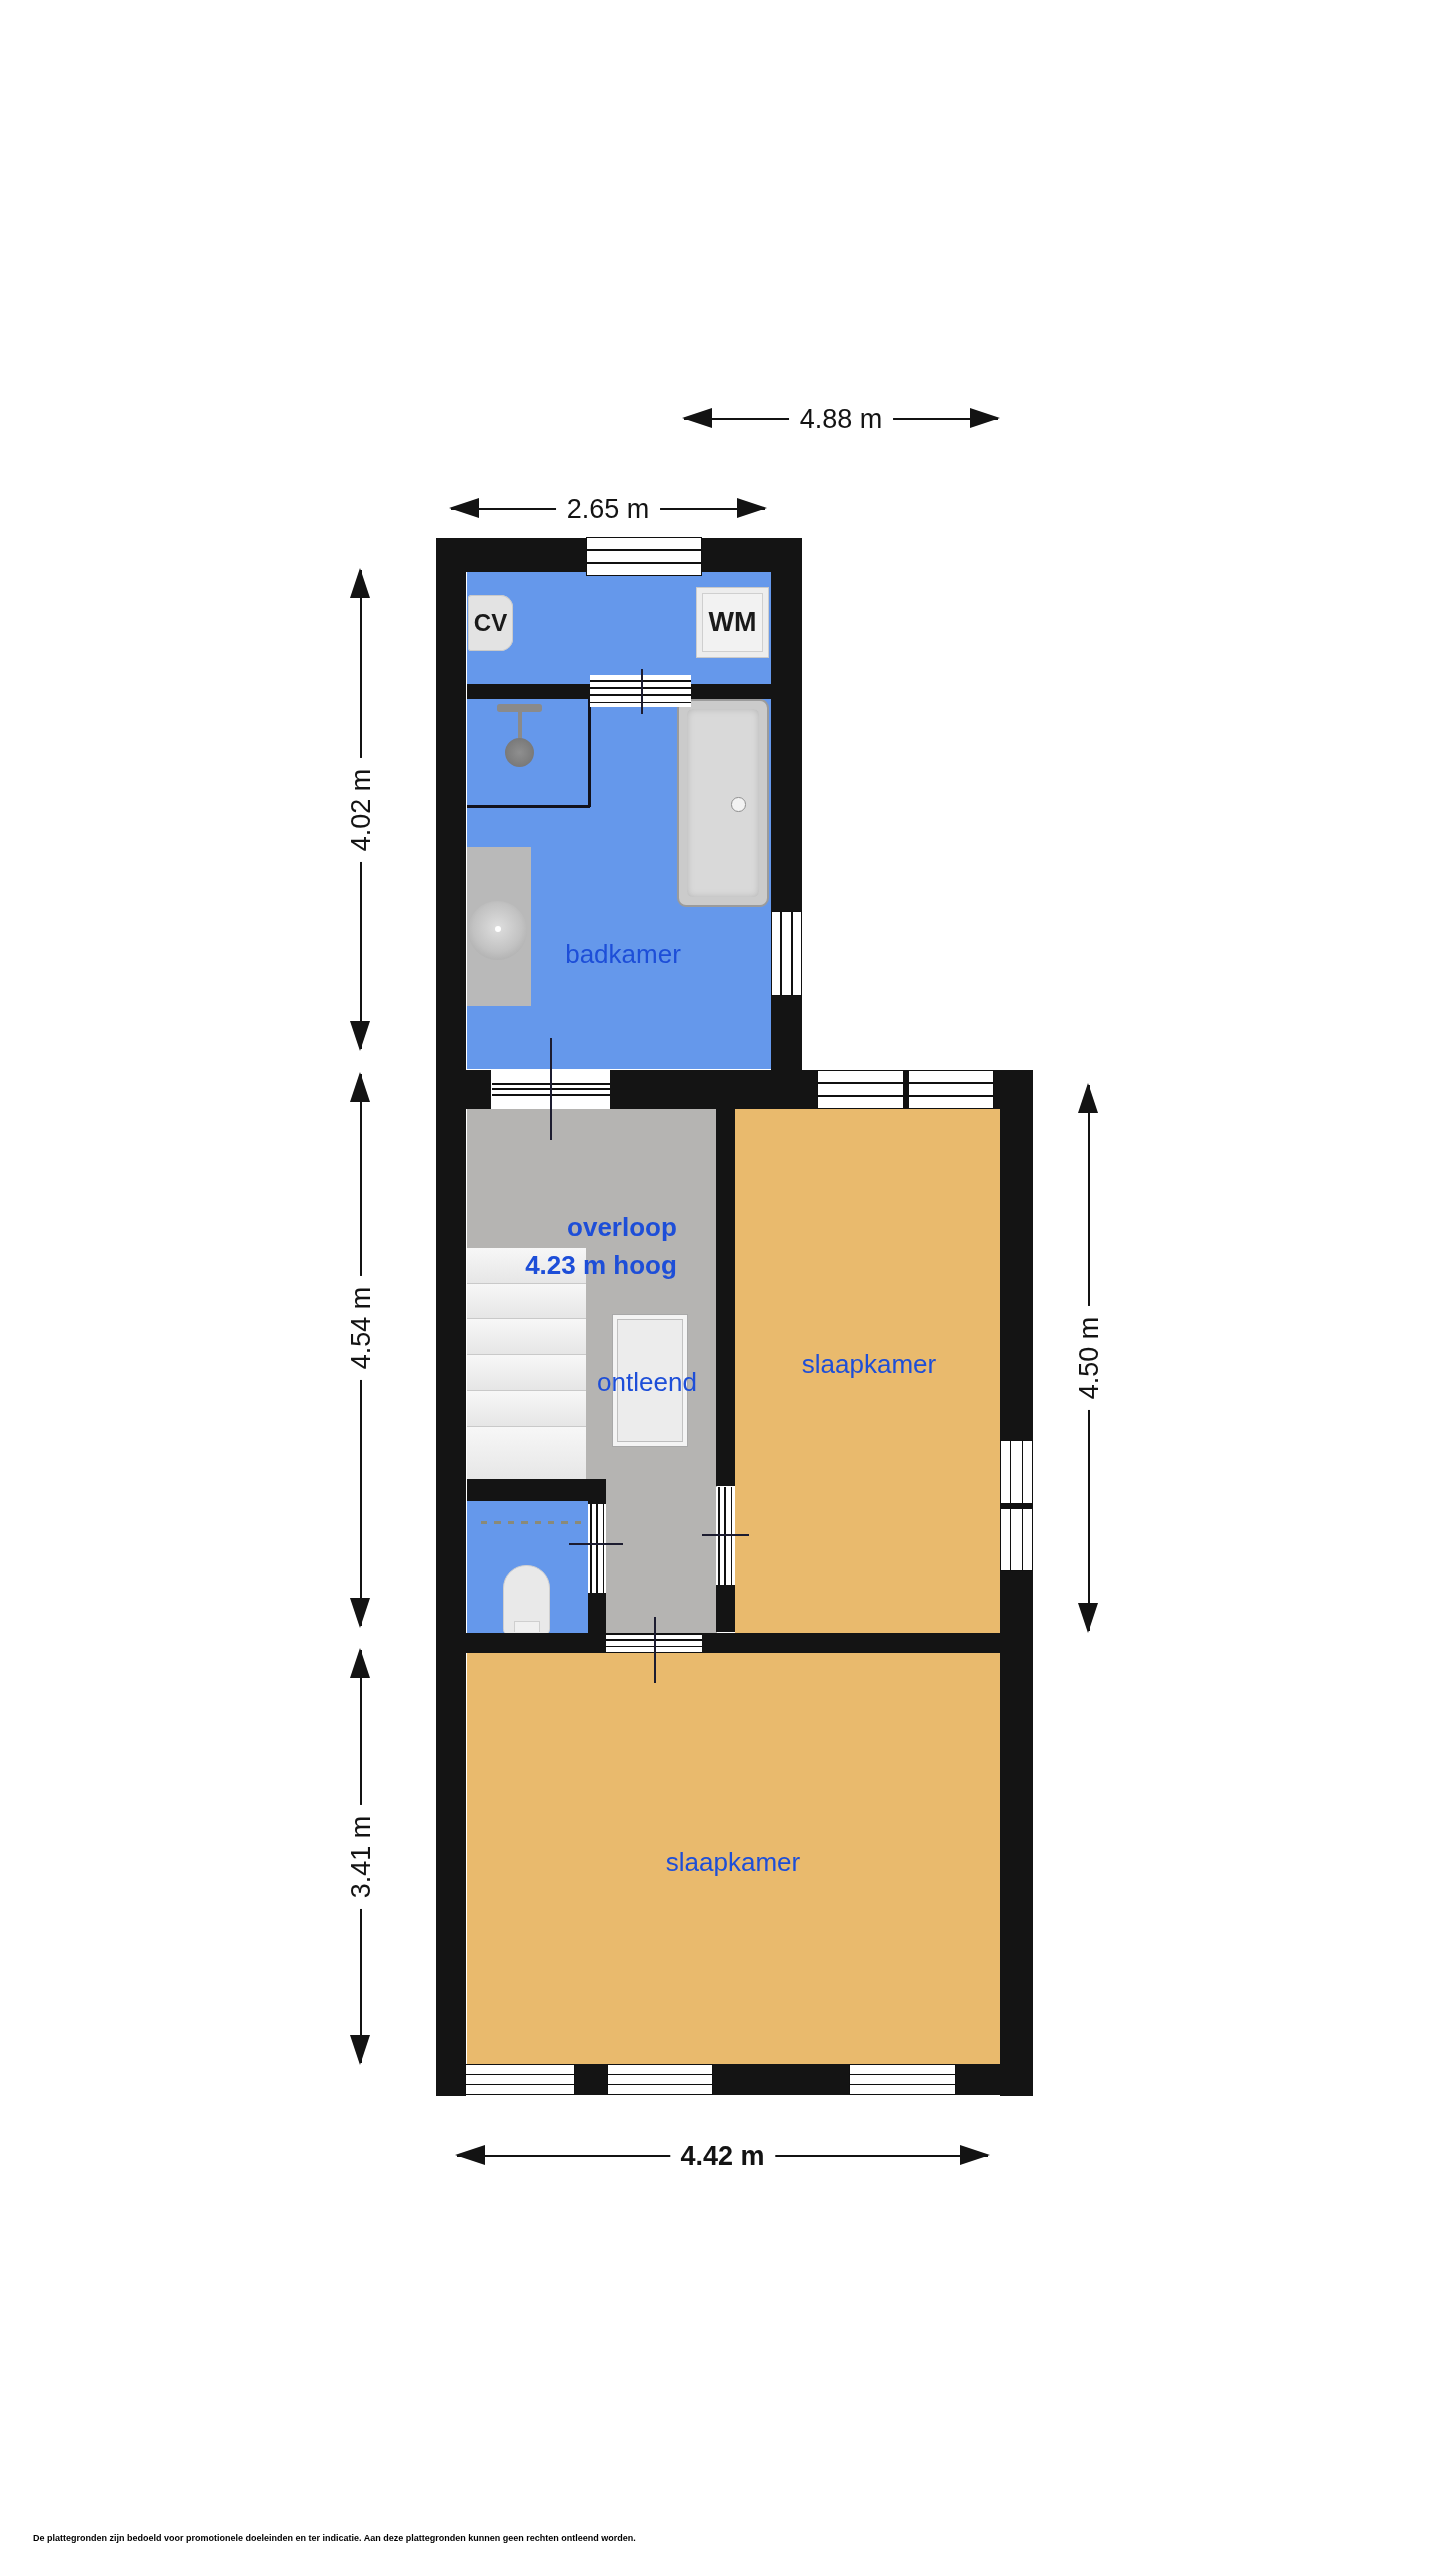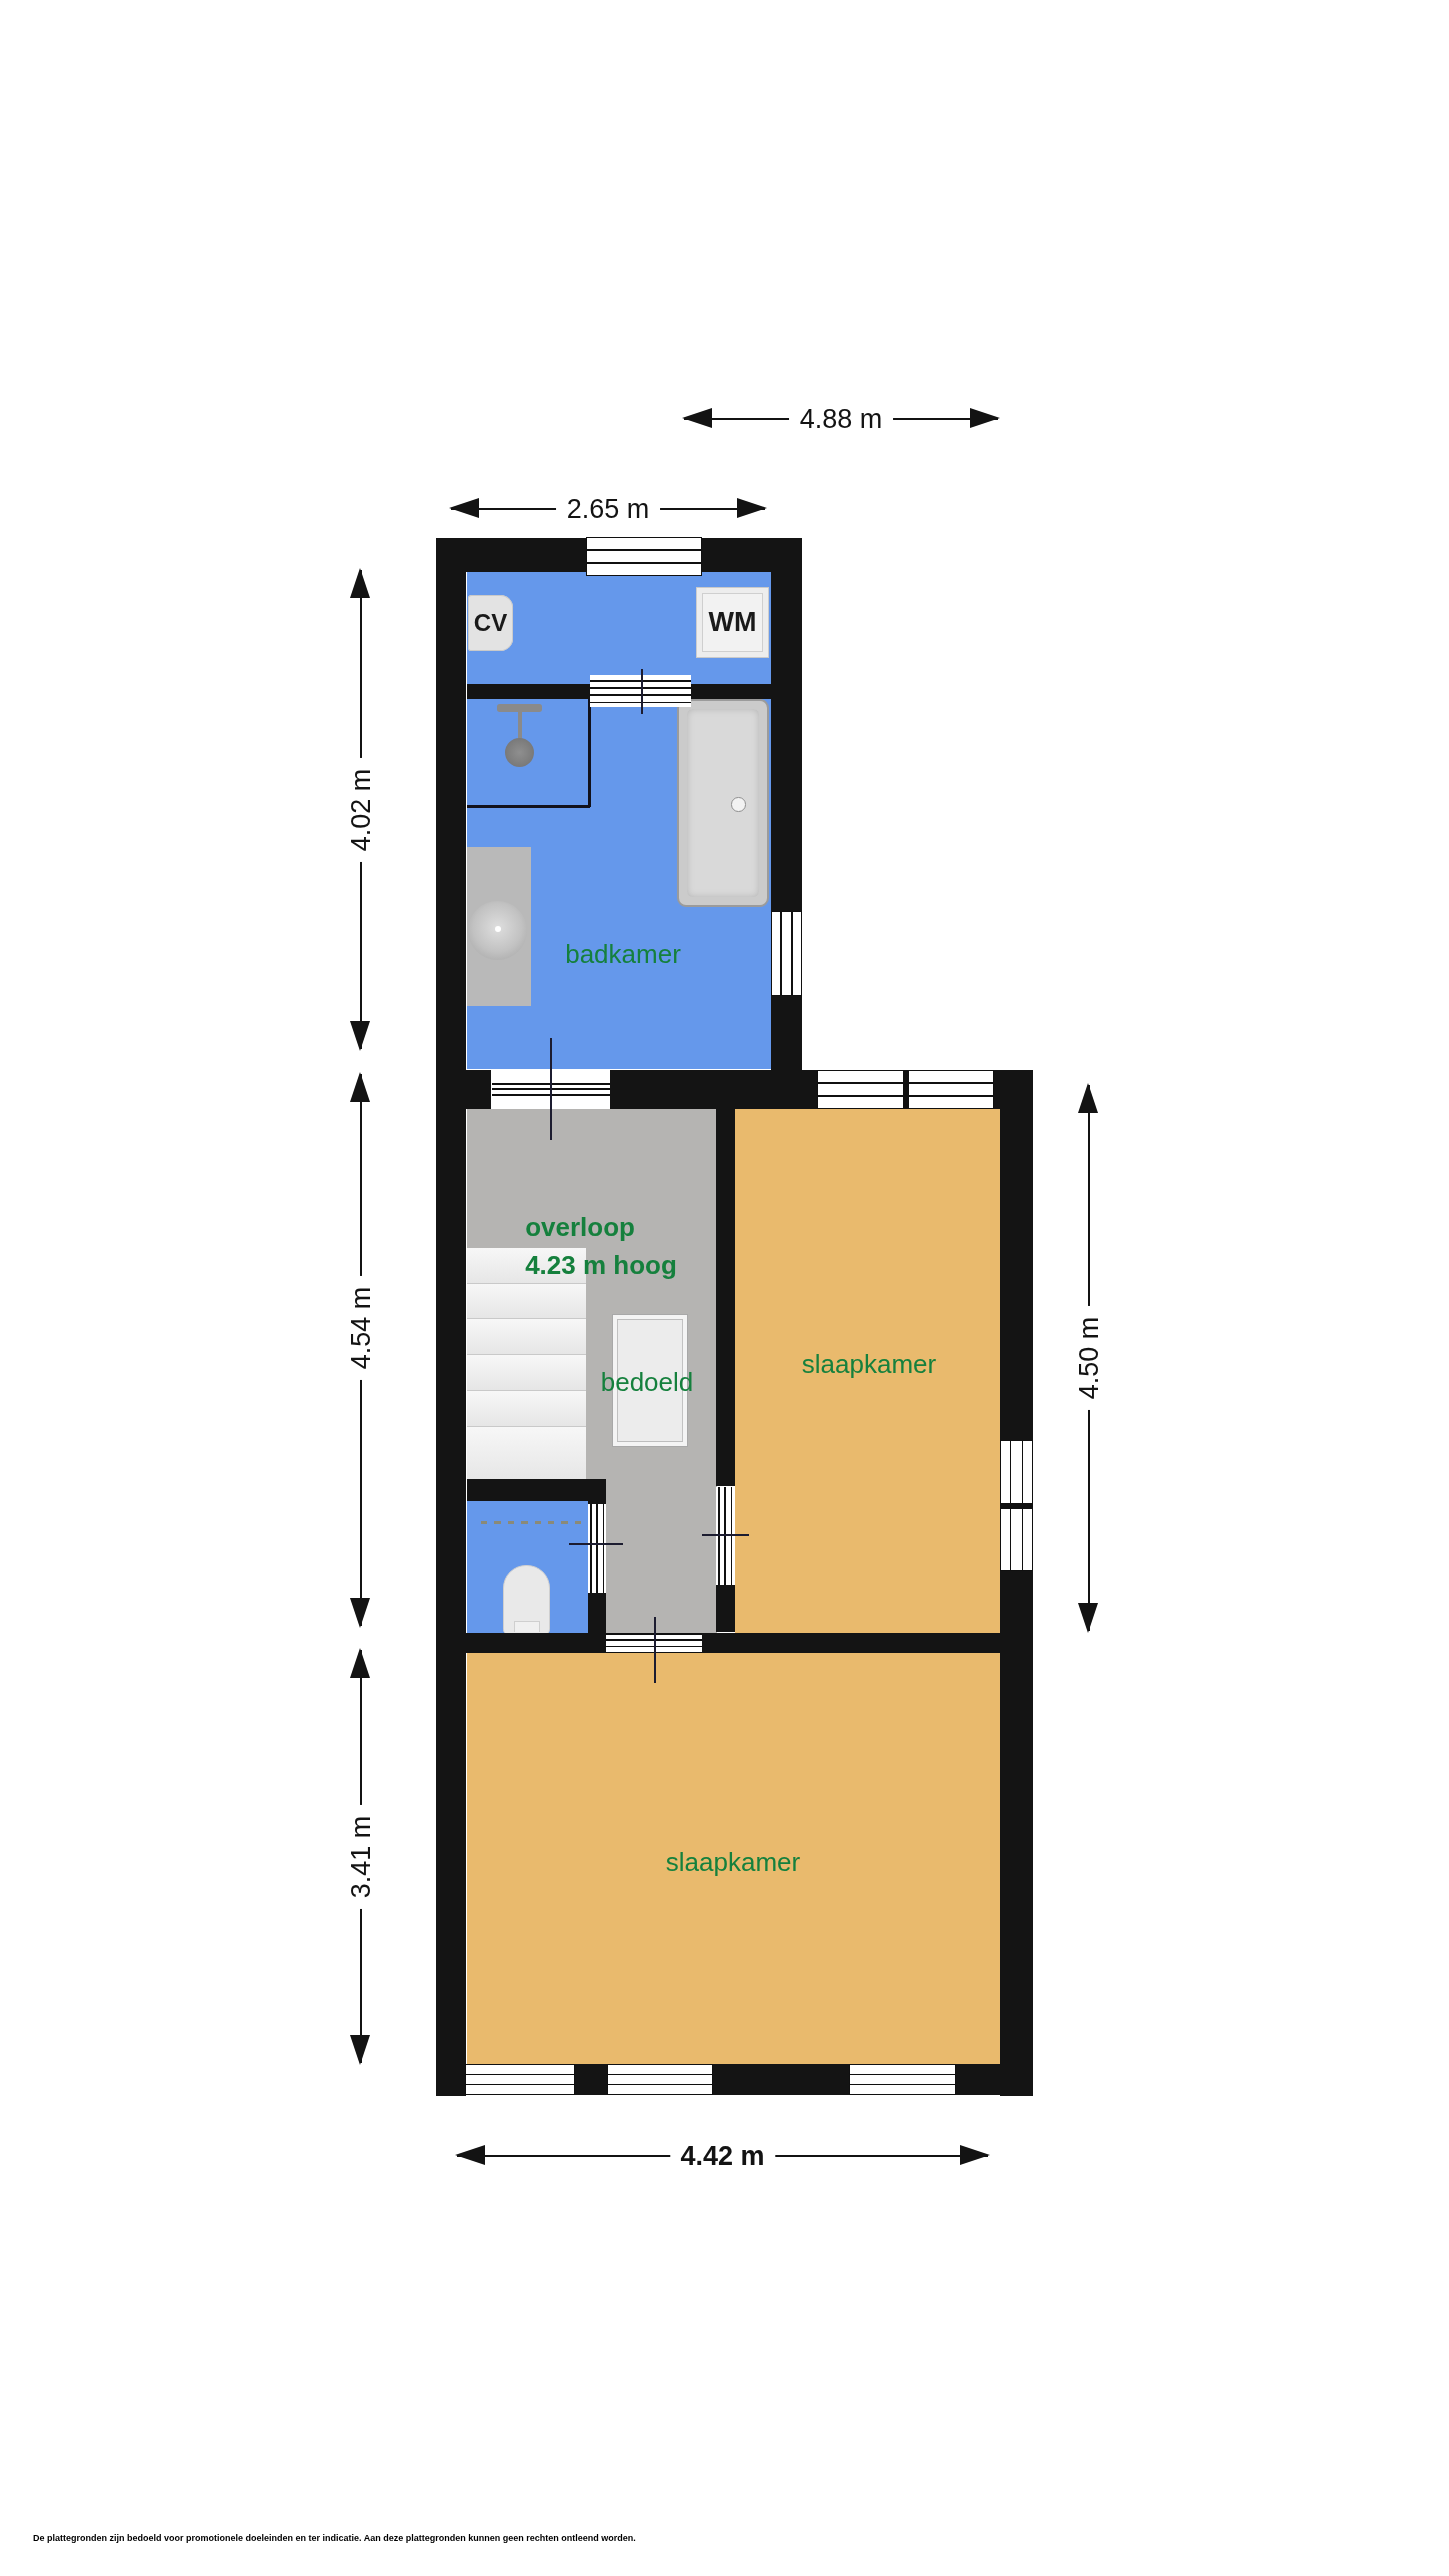--- a/index.html
+++ b/index.html
@@ -15,22 +15,22 @@
   .win-v::before{left:28%;} .win-v::after{right:28%;}
   .divv{position:absolute;top:0;bottom:0;width:6.3px;background:#101010;left:calc(50% - 2.7px);}
   .divh{position:absolute;left:0;right:0;height:6.3px;background:#101010;top:calc(50% - 2.7px);}
   
   .door{position:absolute;background:#ffffff;}
   .door .st{position:absolute;}
   .st-h{left:0;right:0;background:repeating-linear-gradient(to bottom,#101010 0 1.8px,transparent 1.8px 7.2px);}
   .st-v{top:0;bottom:0;background:repeating-linear-gradient(to right,#101010 0 1.8px,transparent 1.8px 6.3px);}
   .sw{position:absolute;background:#1c1c30;}
   
-  .lbl{position:absolute;transform:translate(-50%,-50%);font-size:26px;color:#15803d;
-       text-align:left;white-space:nowrap;line-height:38px;}
+  .lbl{position:absolute;transform:translate(-50%,-50%);font-size:26px;color:#1d4ed8;
+       text-align:right;white-space:nowrap;line-height:38px;}
   
   .dim{position:absolute;}
   .dim .ln{position:absolute;background:#131313;}
   .dim.h .ln{left:1.8px;right:1.8px;top:17px;height:1.8px;}
   .dim.v .ln{top:1.8px;bottom:1.8px;left:17px;width:1.8px;}
   .ah{position:absolute;width:0;height:0;}
   .ah.w{left:0;top:7.2px;border-top:10.7px solid transparent;border-bottom:10.7px solid transparent;border-right:30px solid #131313;}
   .ah.e{right:0;top:7.2px;border-top:10.7px solid transparent;border-bottom:10.7px solid transparent;border-left:30px solid #131313;}
   .ah.n{top:0;left:7.2px;border-left:10.7px solid transparent;border-right:10.7px solid transparent;border-bottom:30px solid #131313;}
   .ah.s{bottom:0;left:7.2px;border-left:10.7px solid transparent;border-right:10.7px solid transparent;border-top:30px solid #131313;}
@@ -168,21 +168,21 @@
   <div class="door" style="left:606px;top:1633px;width:96px;height:19.7px;">
       <div class="st st-h" style="top:0;bottom:0;background:repeating-linear-gradient(to bottom,#101010 0 1.8px,transparent 1.8px 6.3px);"></div>
     </div>
   <div class="sw" style="left:654px;top:1617px;width:1.8px;height:66px;"></div>
 
   <div class="lbl" style="left:623px;top:954px;">badkamer</div>
   <div class="lbl" style="left:601px;top:1246px;font-weight:bold;">
     <span style="display:block;">overloop</span>
     <span style="display:block;">4.23 m hoog</span>
   </div>
-  <div class="lbl" style="left:647px;top:1382px;">bedoeld</div>
+  <div class="lbl" style="left:647px;top:1382px;">ontleend</div>
   <div class="lbl" style="left:869px;top:1364px;">slaapkamer</div>
   <div class="lbl" style="left:733px;top:1862px;">slaapkamer</div>
 
   <div class="dim h" style="left:682px;top:401px;width:318px;height:36px;">
     <i class="ln"></i>
     <i class="ah w"></i>
     <i class="ah e"></i>
     <span class="dlabel">4.88 m</span>
   </div>
   <div class="dim h" style="left:449px;top:491px;width:318px;height:36px;">

